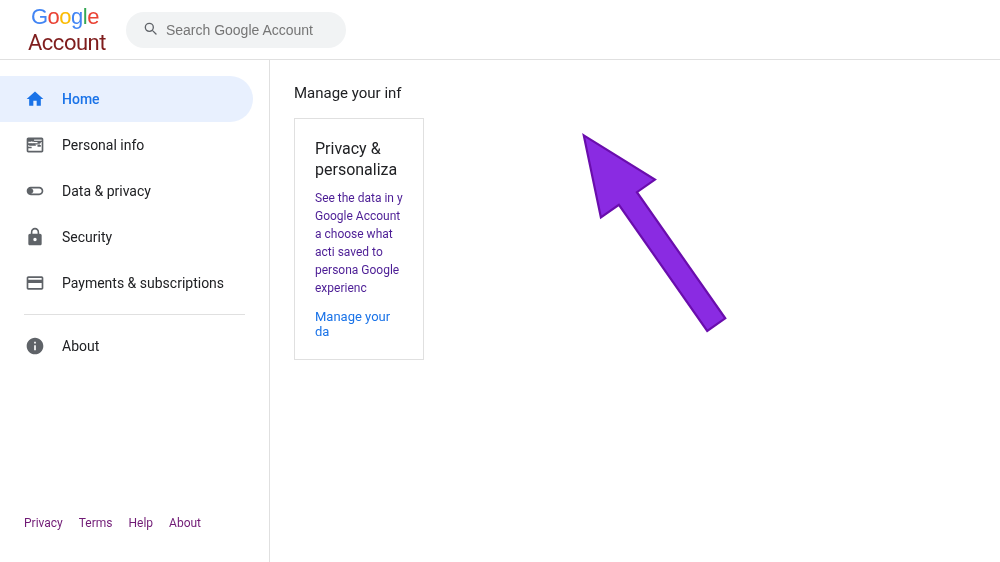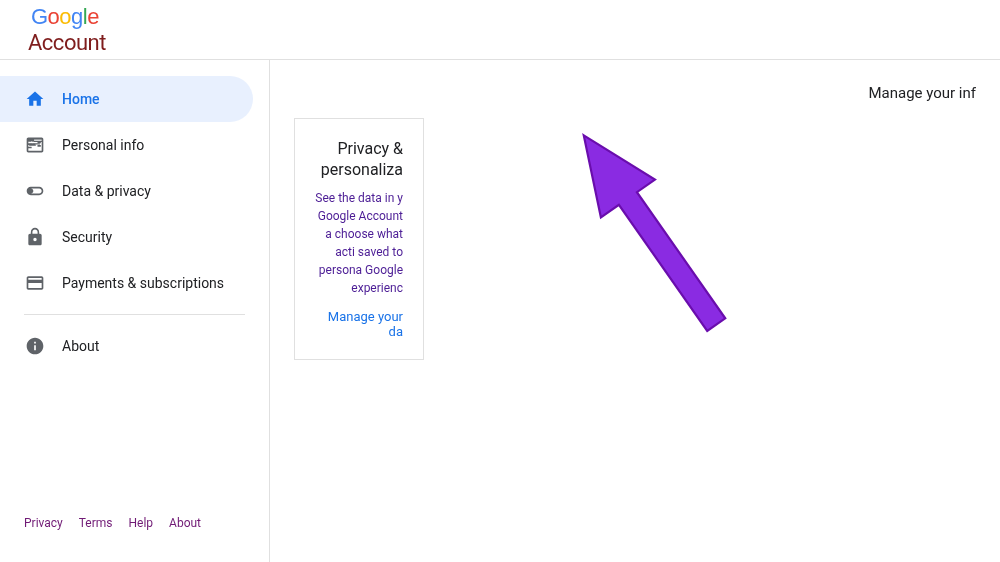--- a/index.html
+++ b/index.html
@@ -143,21 +143,20 @@
       color: #701a75;
       text-decoration: none;
     }
 
     
     .content {
       flex: 1;
       padding: 24px;
       overflow-y: auto;
       position: relative;
-      text-align: right;
     }
 
     .content-title {
       font-size: 15px;
       color: #202124;
       margin-bottom: 16px;
     }
 
     .card {
       background: #fff;
@@ -212,20 +211,28 @@
 <body>
 
 <header class="header">
   <div class="google-logo">
     <span class="logo-google">
       <span class="g-blue">G</span><span class="g-red">o</span><span class="g-yellow">o</span><span class="g-blue">g</span><span class="g-green">l</span><span class="g-red">e</span>
     </span>
     <span class="account-text">Account</span>
   </div>
 
+  <div class="search-bar">
+    <span class="search-icon-svg">
+      <svg width="16" height="16" viewBox="0 0 24 24" fill="none">
+        <path d="M21 21l-4.35-4.35M17 11A6 6 0 1 1 5 11a6 6 0 0 1 12 0z" stroke="#5f6368" stroke-width="2" stroke-linecap="round"></path>
+      </svg>
+    </span>
+    <input type="text" readonly="" placeholder="Search Google Account" style="">
+  </div>
 </header>
 
 <div class="main">
 
   <nav class="sidebar">
     <div class="nav-items">
 
       <div class="nav-item active">
         <span class="icon">
           <svg viewBox="0 0 24 24" fill="#1a73e8">

